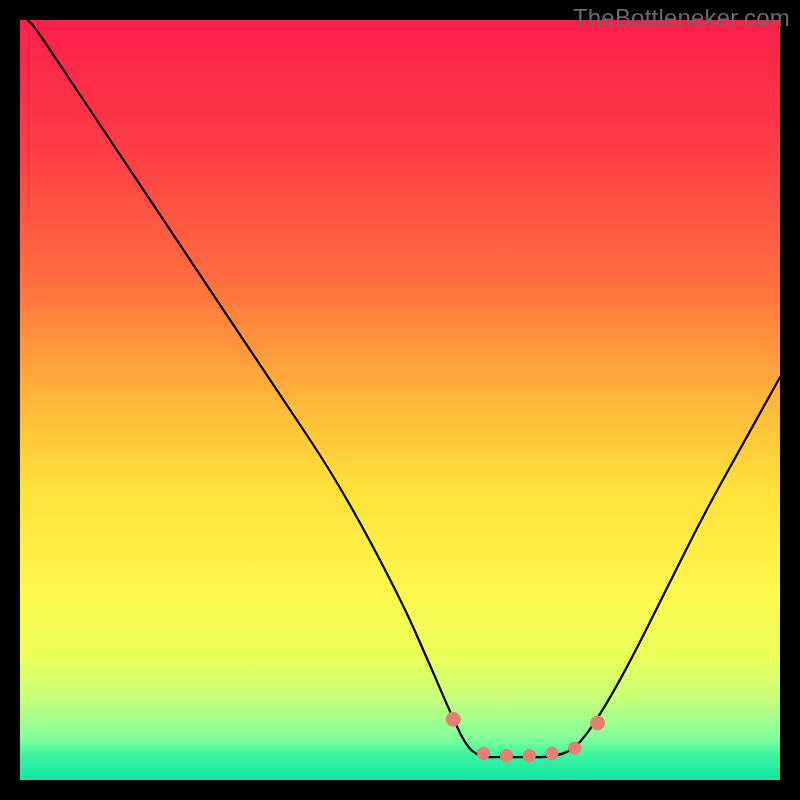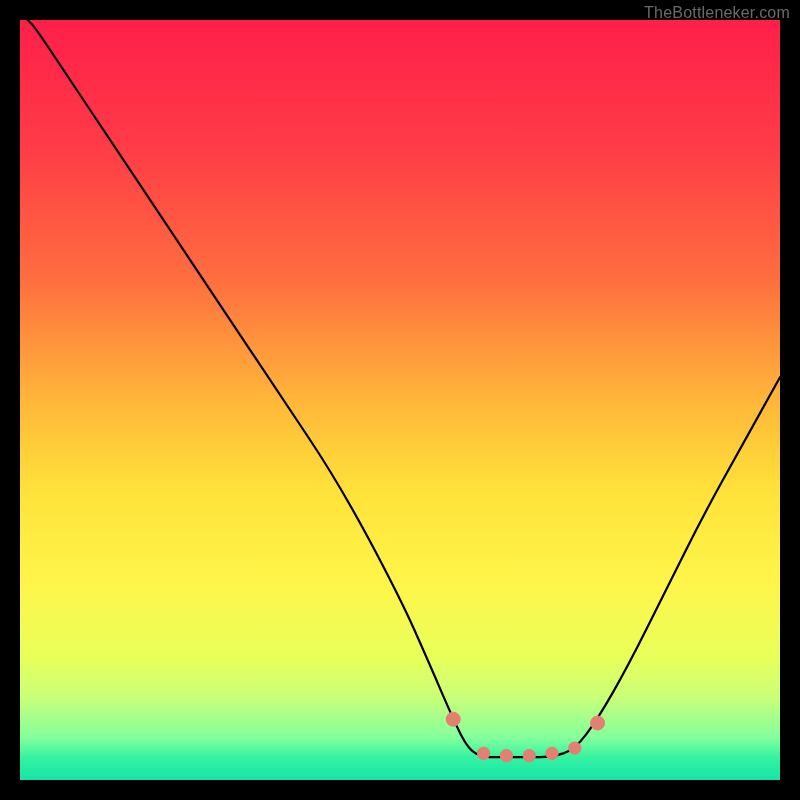--- a/index.html
+++ b/index.html
@@ -37,21 +37,21 @@
     top: 0;
     width: 100%;
     height: 100%;
     overflow: visible;
   }
   .watermark {
     position: absolute;
     top: 4px;
     right: 10px;
     color: #6a6a6a;
-    font-size: 16px;
+    font-size: 24px;
     font-weight: 500;
     letter-spacing: 0.2px;
     margin-left: 35px;
   }
 </style>
 </head>
 <body>
 
 <div class="chart-container">
 

